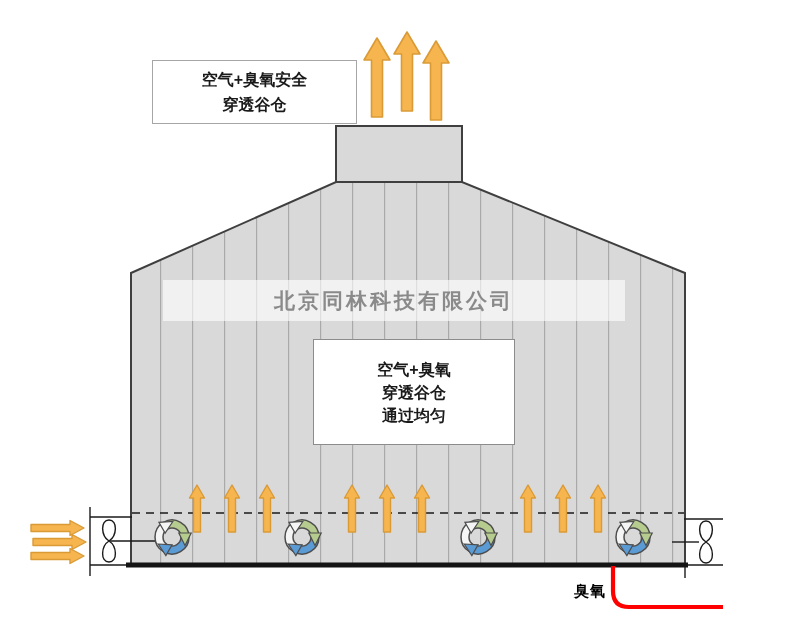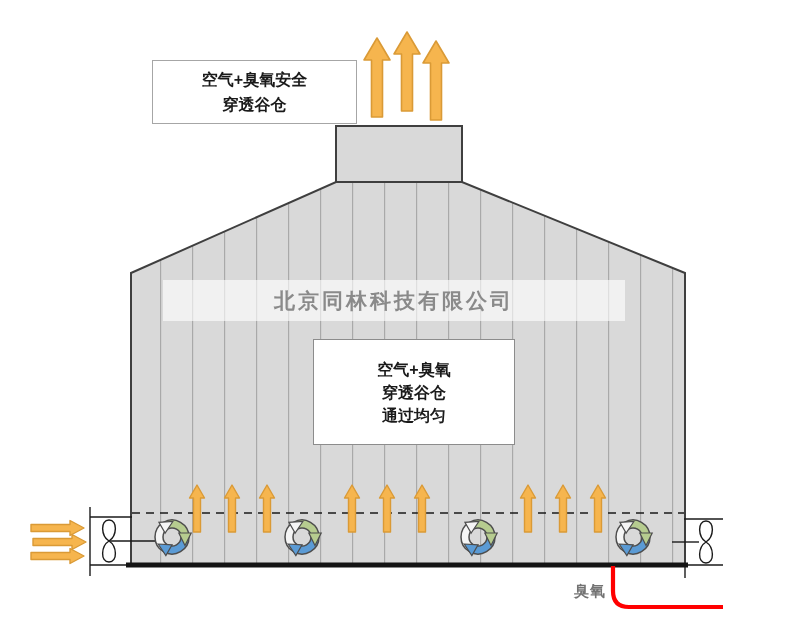--- a/index.html
+++ b/index.html
@@ -17,21 +17,21 @@
   .barn-box{left:295px;top:218px;width:185px;height:42px;}
   .flow-box{left:313px;top:339px;width:200px;height:104px;border-color:#8c8c8c;line-height:23px;justify-content:center;}
   .watermark{
     position:absolute;left:163px;top:280px;width:462px;height:41px;
     background:rgba(255,255,255,0.62);
     display:flex;align-items:center;justify-content:center;
     font-size:21px;font-weight:700;color:#8a8a8a;letter-spacing:3px;white-space:nowrap;
   }
   .ozone-label{
     position:absolute;left:574px;top:582px;
-    font-size:15px;font-weight:bold;color:#737373;letter-spacing:1px;text-align:center;
+    font-size:15px;font-weight:bold;color:#000000;letter-spacing:1px;text-align:center;
   }
 </style>
 </head>
 <body>
 
 <div class="stage">
 
   <svg width="788" height="627" viewBox="0 0 788 627">
     <defs>
       <pattern id="vlines" x="0" y="0" width="32" height="627" patternUnits="userSpaceOnUse">

